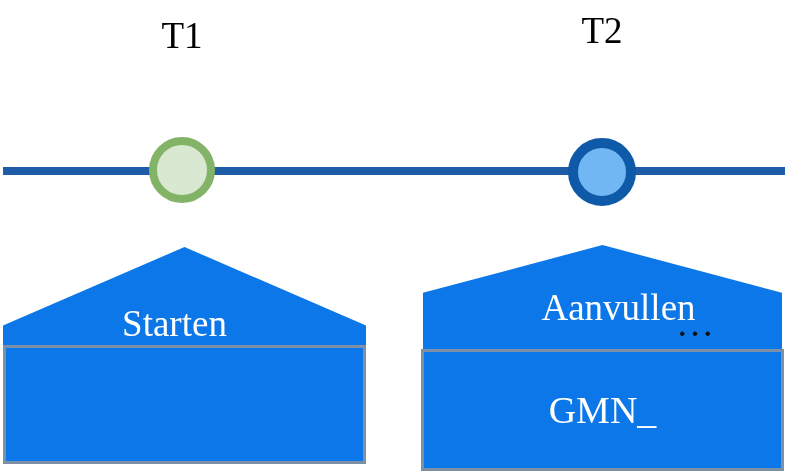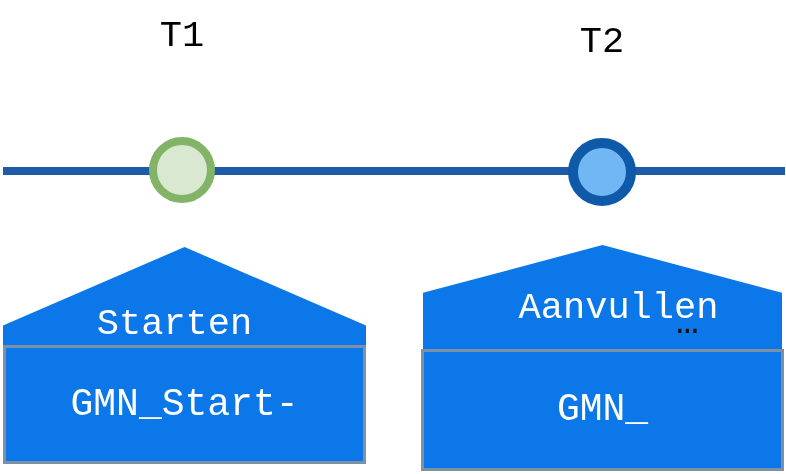--- a/index.html
+++ b/index.html
@@ -2,41 +2,41 @@
 <html><head>
 <meta charset="utf-8">
 <style>
   html, body { margin: 0; padding: 0; background: #ffffff; }
   .canvas {
     position: relative;
     width: 786px;
     height: 474px;
     background: #ffffff;
     overflow: hidden;
-    font-family: Liberation Mono, monospace;
+    font-family: Liberation Serif, serif;
   }
   
   .timeline {
     position: absolute;
     left: 3px; top: 167px;
     width: 782px; height: 8px;
     background: #1f5ca8;
   }
   
   .t-label {
     position: absolute;
     top: 14px;
     width: 120px;
     text-align: center;
     font-size: 37px;
     color: #000000;
     line-height: 1.1;
   }
   .t-label.t1 { left: 122px; top: 16px; }
-  .t-label.t2 { left: 542px; top: 22px; }
+  .t-label.t2 { left: 542px; top: 11px; }
   
   .circle {
     position: absolute;
     border-radius: 50%;
     box-sizing: border-box;
   }
   .circle.c1 {
     left: 149px; top: 137px;
     width: 66px; height: 66px;
     border: 8px solid #82b366;
@@ -114,20 +114,19 @@
     <span class="house-text">Starten</span>
   </div>
 
   <div class="house h2">
     <span class="house-text">Aanvullen</span>
   </div>
 
   <div class="ellipsis">…</div>
 
   <div class="label-box b1">
-    <div>GMN_Start-</div>
   </div>
 
   <div class="label-box b2">
     <div>GMN_</div>
   </div>
 
 </div>
 
 </body></html>

